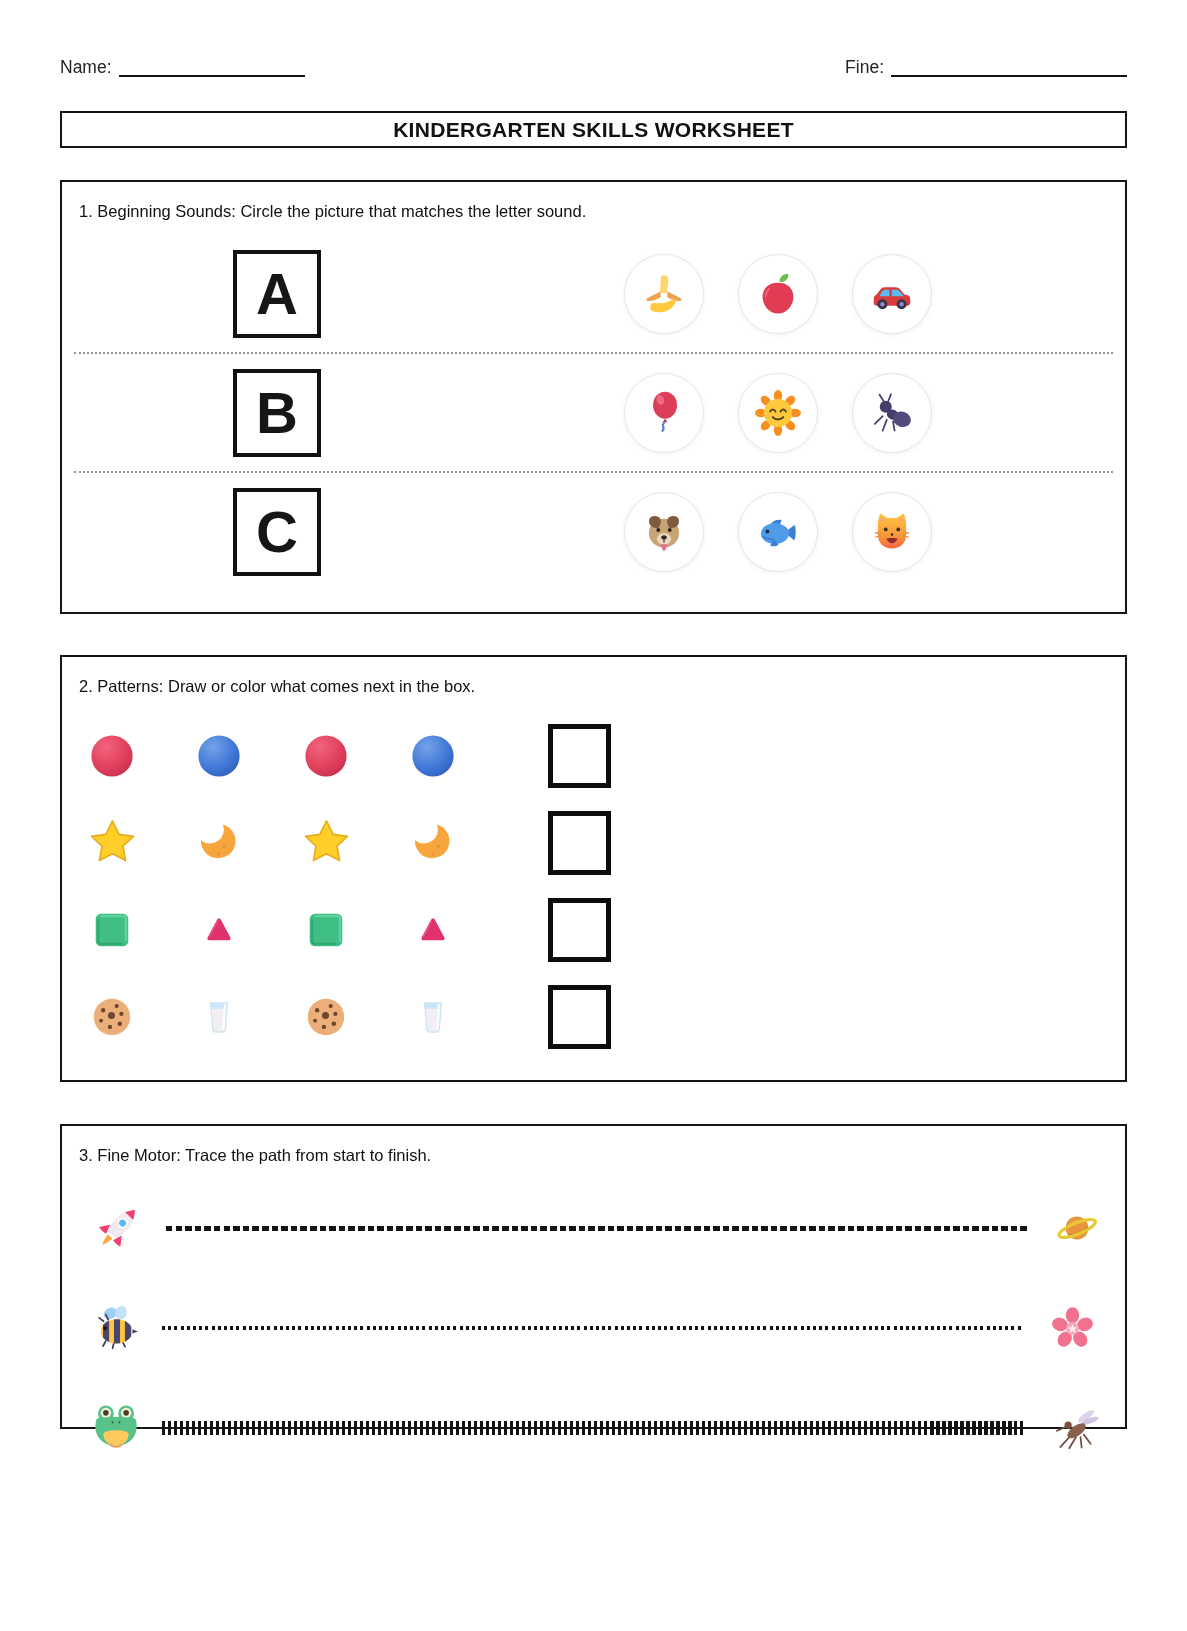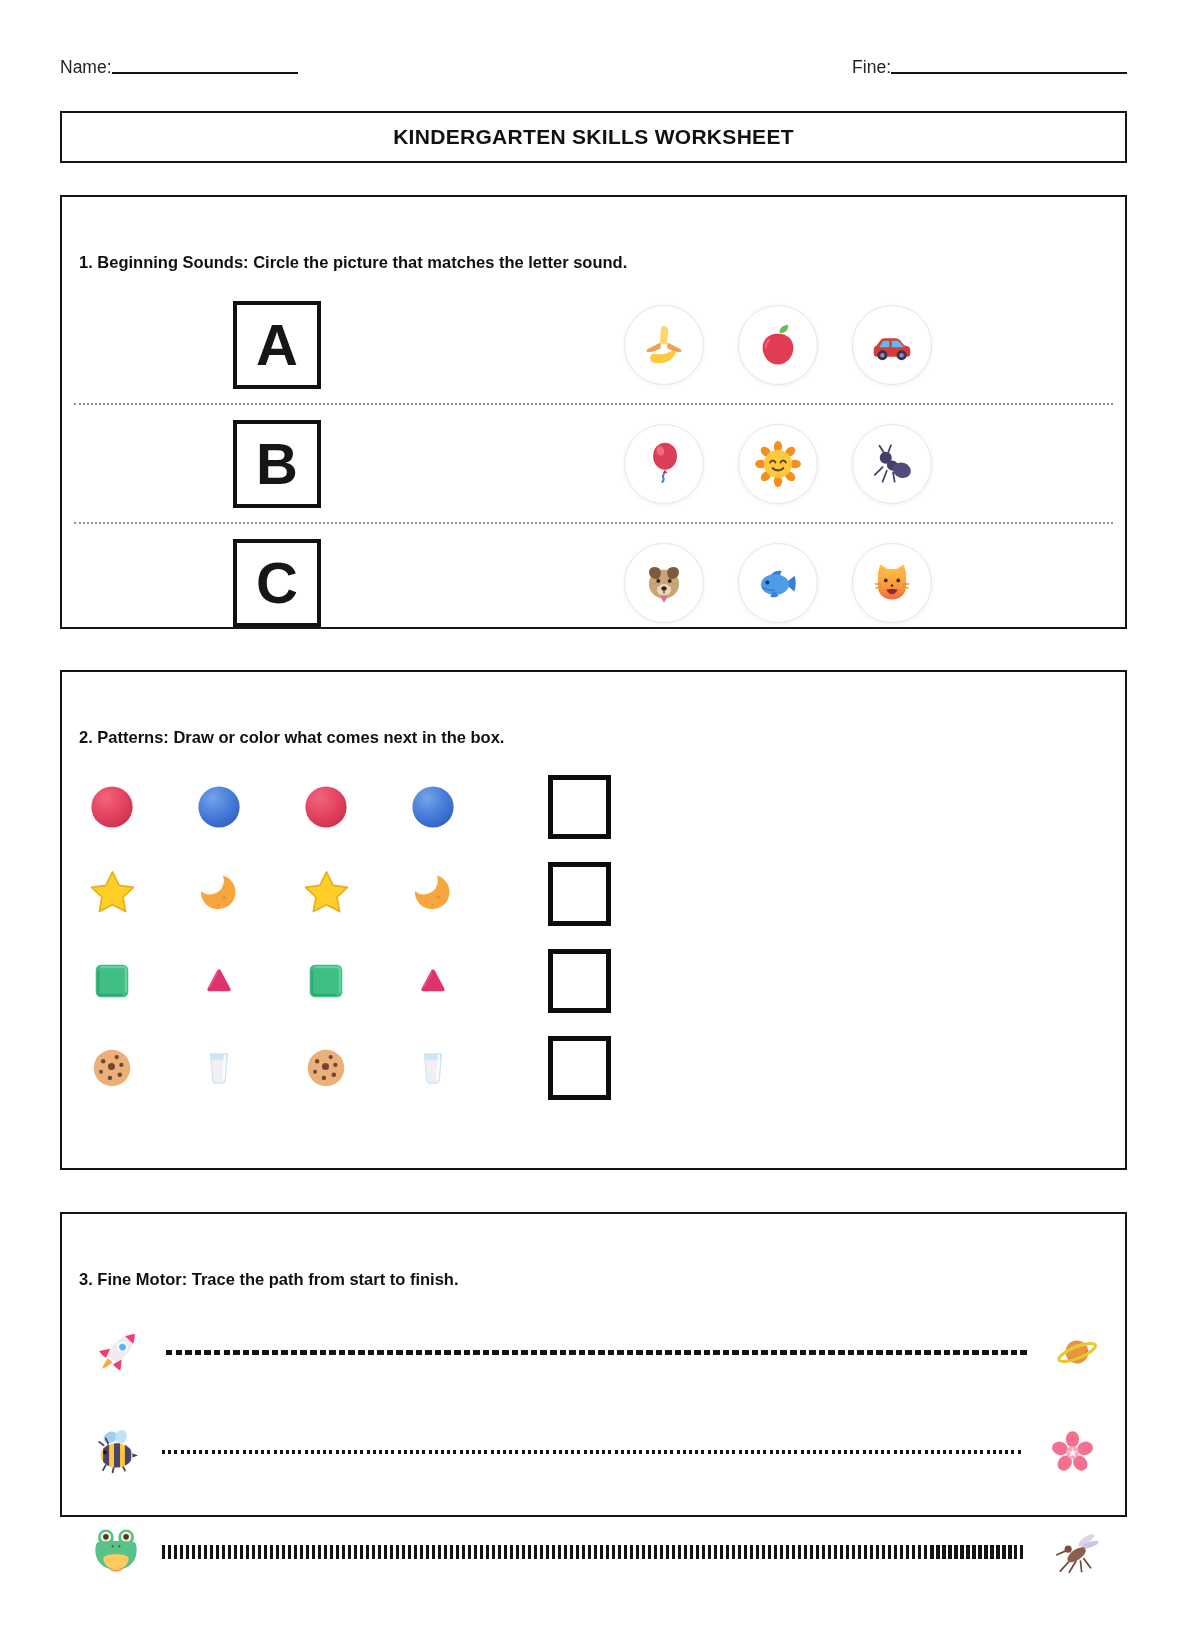--- a/index.html
+++ b/index.html
@@ -7,37 +7,37 @@
   body {
     width: 1187px; height: 1631px;
     font-family: "Liberation Sans", sans-serif;
     color: #1b1b1b; position: relative; overflow: hidden;
   }
   .page { position:absolute; inset:0; padding:0 60px; }
 
   
   .header-row { display:flex; justify-content:space-between; margin-top:58px;
                 font-size:17.5px; color:#242424; }
-  .field { display:flex; }
+  .field { display:flex; align-items:flex-end; gap:7px; }
   .field-label { line-height:1.1; }
   .write-line { display:inline-block; border-bottom:2.6px solid #141414; height:16px; }
   .name-line { width:186px; }
   .date-line { width:236px; }
 
   
-  .title-box { margin-top:34px; border:2.5px solid #161616; height:52px;
+  .title-box { margin-top:34px; border:2.5px solid #161616; height:37px;
                display:flex; align-items:center; justify-content:center;
                font-weight:bold; font-size:21px; letter-spacing:.3px; color:#111; }
 
   
   .section { border:2px solid #161616; }
   .sec1 { margin-top:32px; height:434px; }
-  .sec2 { margin-top:41px; height:500px; }
+  .sec2 { margin-top:41px; height:427px; }
   .sec3 { margin-top:42px; height:305px; }
-  .sec-heading { padding:20px 4px 0 17px; font-weight:bold; font-size:16.5px; color:#111;margin-top:36px; }
+  .sec-heading { padding:20px 4px 0 17px; font-weight:normal; font-size:16.5px; color:#111; }
 
   
   .bs-rows { margin-top:14px; }
   .bs-row { position:relative; height:117px; }
   .letter-box { position:absolute; left:171px; top:50%; transform:translateY(-50%);
                 width:88px; height:88px; border:4.5px solid #111;
                 display:flex; align-items:center; justify-content:center;
                 font-size:58px; font-weight:bold; color:#161616; background:#fff; }
   .bs-options { position:absolute; left:562px; top:50%; transform:translateY(-50%);
                 display:flex; gap:34px; }

